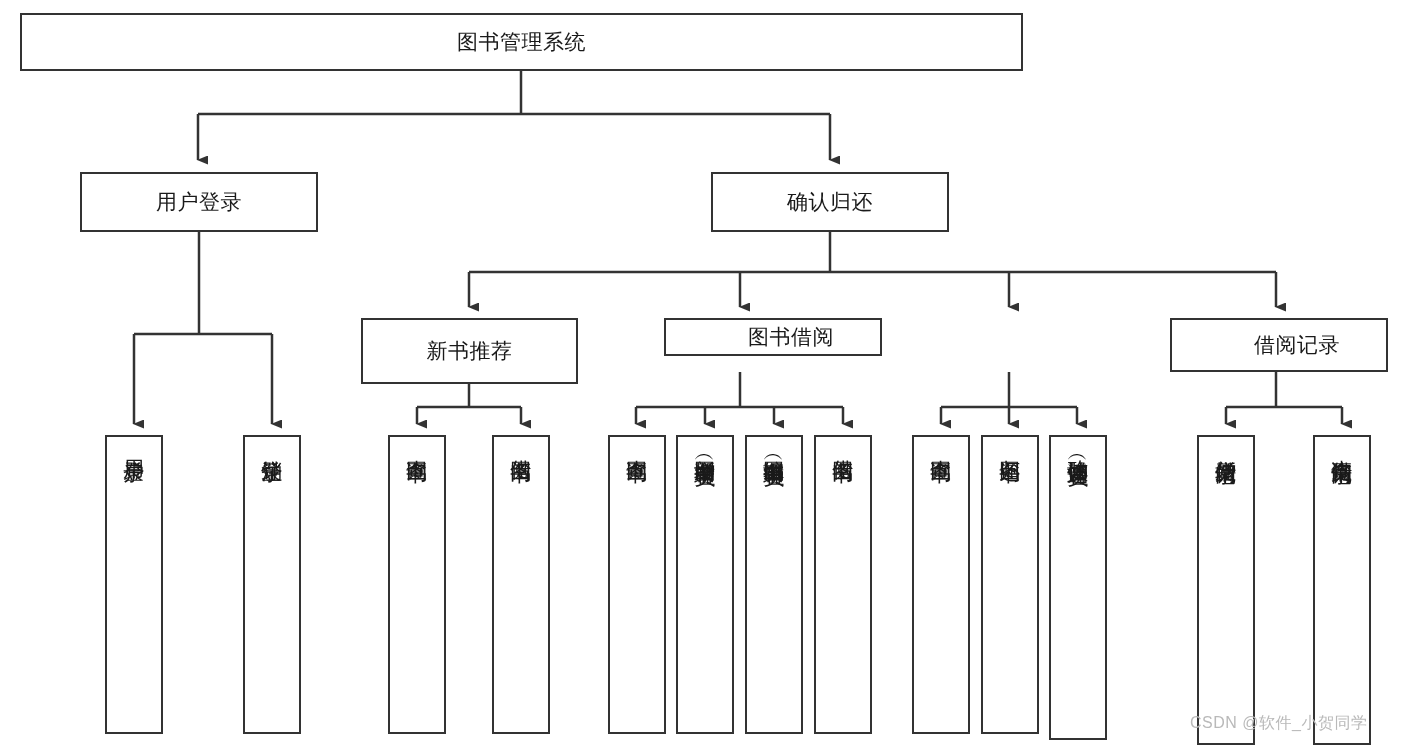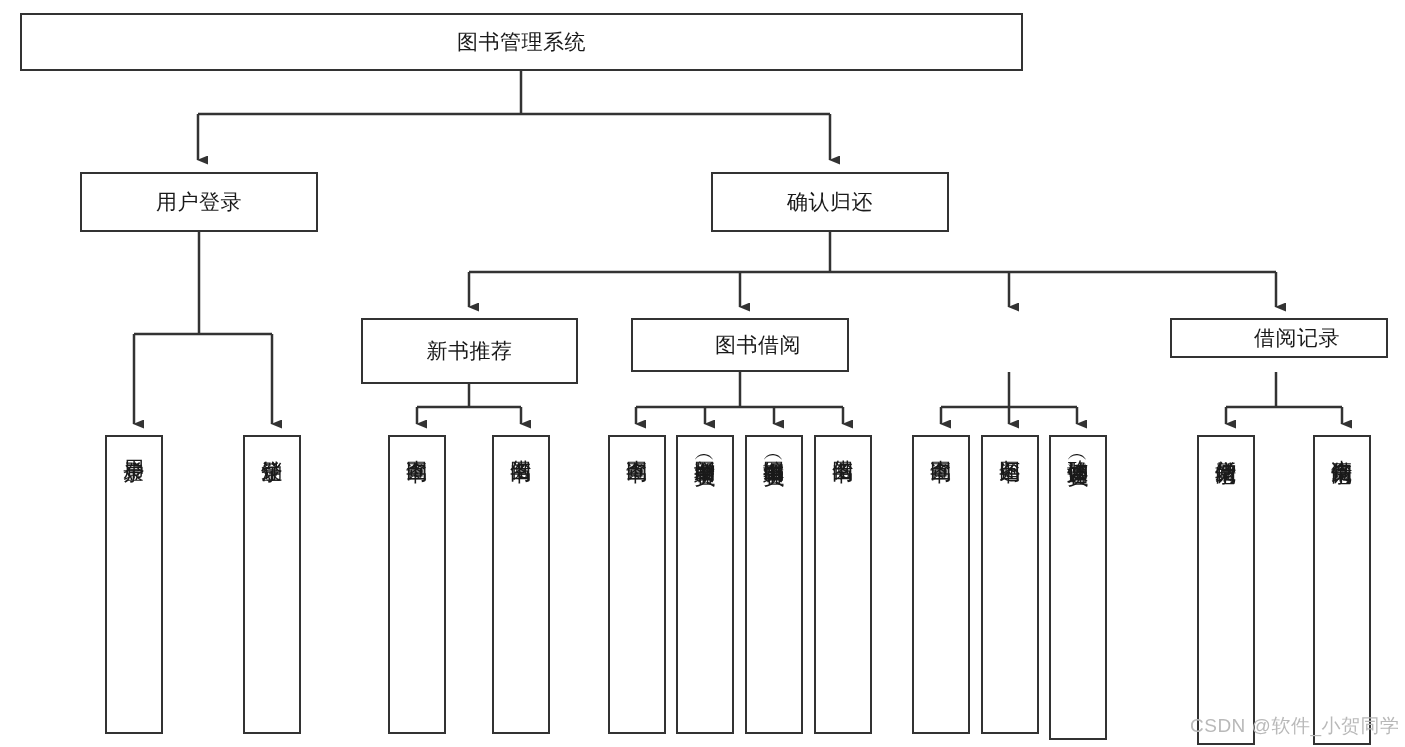--- a/index.html
+++ b/index.html
@@ -51,21 +51,21 @@
     text-align: center;
     white-space: nowrap;
   }
   .leaf-box {
     align-items: flex-start;
     justify-content: center;
     padding-top: 6px;
   }
   .watermark {
     position: absolute;
-    font-size: 19px;
+    font-size: 16px;
     color: #b9b9b9;
     white-space: nowrap;
     letter-spacing: 0.5px;
     pointer-events: none;
   }
 </style>
 </head>
 <body>
 
 <div id="canvas">
@@ -128,24 +128,24 @@
   <div class="node-box" style="left:80px; top:172px; width:238px; height:60px;">
     <span class="node-label-h">用户登录</span>
   </div>
   <div class="node-box" style="left:711px; top:172px; width:238px; height:60px;">
     <span class="node-label-h">确认归还</span>
   </div>
 
   <div class="node-box" style="left:361px; top:318px; width:217px; height:66px;">
     <span class="node-label-h">新书推荐</span>
   </div>
-  <div class="node-box" style="left:631px; top:318px; width:218px; height:54px;padding-left:36px;">
+  <div class="node-box" style="left:664px; top:318px; width:218px; height:38px;padding-left:36px;">
     <span class="node-label-h">图书借阅</span>
   </div>
-  <div class="node-box" style="left:1170px; top:318px; width:218px; height:40px;padding-left:36px;">
+  <div class="node-box" style="left:1170px; top:318px; width:218px; height:54px;padding-left:36px;">
     <span class="node-label-h">借阅记录</span>
   </div>
 
   <div class="node-box leaf-box" style="left:105px; top:435px; width:58px; height:299px;">
     <span class="node-label-v">用户登录</span>
   </div>
   <div class="node-box leaf-box" style="left:243px; top:435px; width:58px; height:299px;">
     <span class="node-label-v">注销登录</span>
   </div>
 

